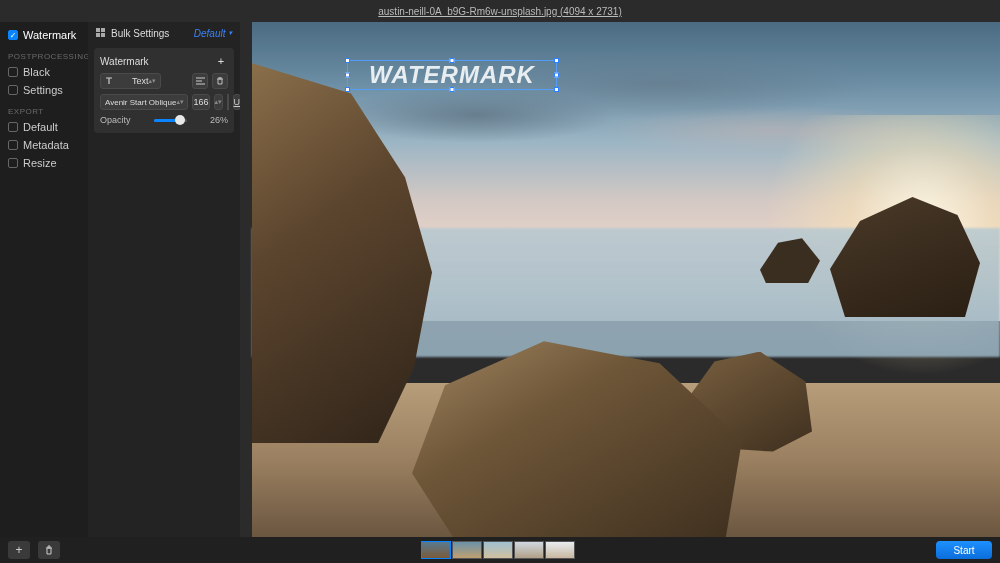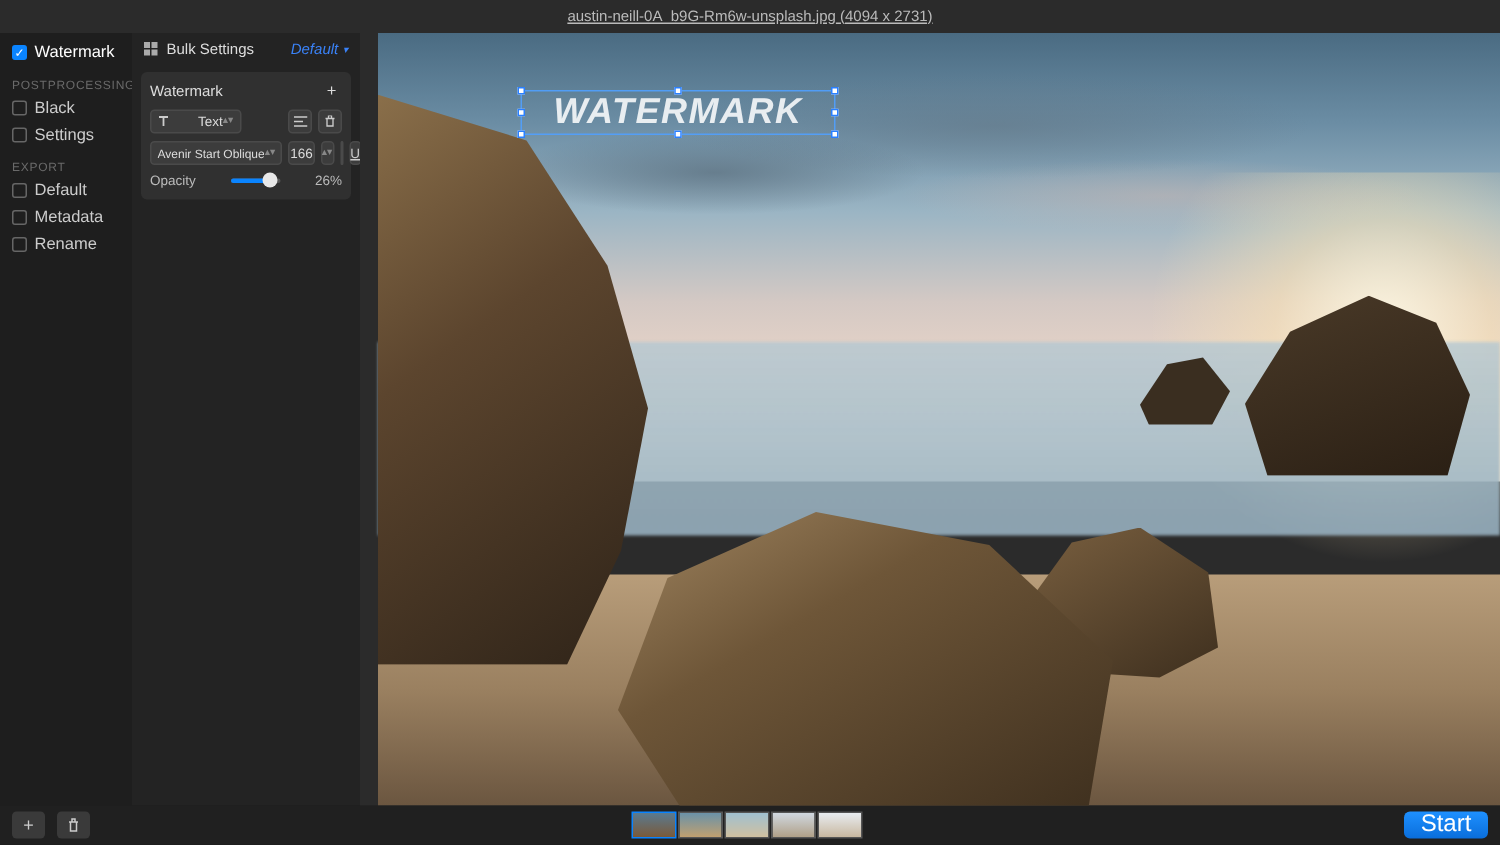--- a/index.html
+++ b/index.html
@@ -52,21 +52,21 @@
   .wm-text { color: rgba(255,255,255,0.85); font-size: 24px; font-weight: 900; font-style: italic; letter-spacing: 1px; font-family: "Avenir Black Oblique", "Arial Black", sans-serif; }
   .handle { position:absolute; width:5px; height:5px; background:#fff; border:1px solid #2a80ff; }
   .h-nw{left:-3px;top:-3px}.h-n{left:50%;top:-3px;transform:translateX(-50%)}.h-ne{right:-3px;top:-3px}
   .h-w{left:-3px;top:50%;transform:translateY(-50%)}.h-e{right:-3px;top:50%;transform:translateY(-50%)}
   .h-sw{left:-3px;bottom:-3px}.h-s{left:50%;bottom:-3px;transform:translateX(-50%)}.h-se{right:-3px;bottom:-3px}
   .bottombar { height: 26px; background: #202020; display: flex; align-items: center; padding: 0 8px; gap: 8px; }
   .bottombar .icon-btn { width: 22px; height: 18px; background: #3a3a3a; border-radius: 3px; display:flex;align-items:center;justify-content:center; color:#ccc; font-size:12px; cursor:pointer; }
   .thumbs { flex:1; display:flex; justify-content:center; gap:1px; }
   .thumb-img { width:30px; height:18px; border:1px solid #555; }
   .thumb-img.selected { border-color:#0a84ff; }
-  .start-btn { width: 56px; height: 18px; background: linear-gradient(180deg,#1e90ff,#0a6edb); color:#fff; border-radius:4px; display:flex;align-items:center;justify-content:center; font-size:16px; cursor:pointer; }
+  .start-btn { width: 56px; height: 18px; background: linear-gradient(180deg,#1e90ff,#0a6edb); color:#fff; border-radius:4px; display:flex;align-items:center;justify-content:center; font-size:10px; cursor:pointer; }
   svg { display:block; }
 </style>
 </head>
 <body>
 
 <div class="app">
   <div class="topbar">
     <div class="title">
       <span>austin-neill-0A_b9G-Rm6w-unsplash.jpg</span>
       <span>(4094 x 2731)</span>
@@ -92,21 +92,21 @@
         <div class="item">
           <span class="cbx"></span>
           <span>Default</span>
         </div>
         <div class="item">
           <span class="cbx"></span>
           <span>Metadata</span>
         </div>
         <div class="item">
           <span class="cbx"></span>
-          <span>Rename</span>
+          <span>Resize</span>
         </div>
       </div>
 
     <div class="settings">
       <div class="settings-header">
         <span>
           <svg width="10" height="10" viewBox="0 0 10 10">
               <rect x="0" y="0" width="4" height="4" fill="#aaa"></rect>
               <rect x="5" y="0" width="4" height="4" fill="#aaa"></rect>
               <rect x="0" y="5" width="4" height="4" fill="#aaa"></rect>

